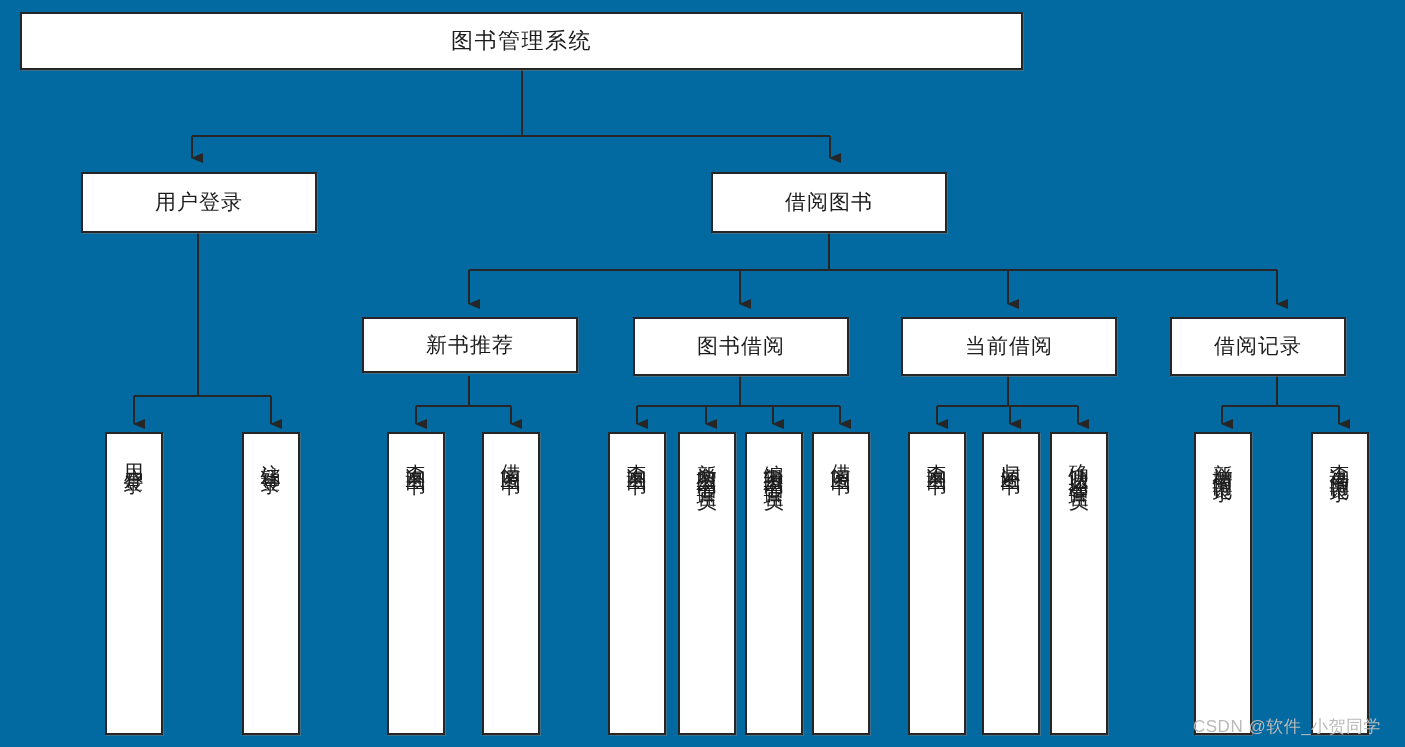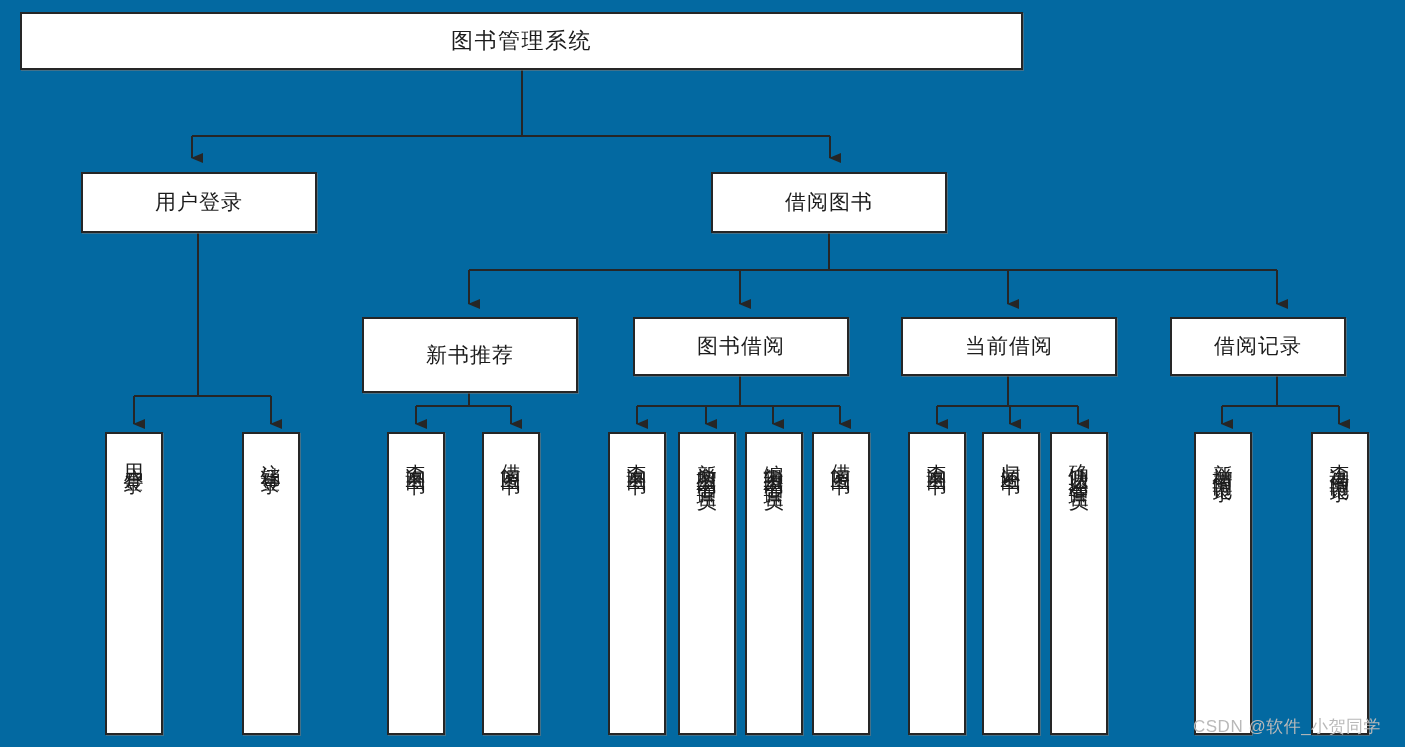--- a/index.html
+++ b/index.html
@@ -136,21 +136,21 @@
   </div>
 
   <div class="node horiz" style="left:81px; top:172px; width:236px; height:61px;">
     <span class="node-label">用户登录</span>
   </div>
 
   <div class="node horiz" style="left:711px; top:172px; width:236px; height:61px;">
     <span class="node-label">借阅图书</span>
   </div>
 
-  <div class="node horiz" style="left:362px; top:317px; width:216px; height:76px;">
+  <div class="node horiz" style="left:362px; top:317px; width:216px; height:56px;">
     <span class="node-label">新书推荐</span>
   </div>
 
   <div class="node horiz" style="left:633px; top:317px; width:216px; height:59px;">
     <span class="node-label">图书借阅</span>
   </div>
 
   <div class="node horiz" style="left:901px; top:317px; width:216px; height:59px;">
     <span class="node-label">当前借阅</span>
   </div>

